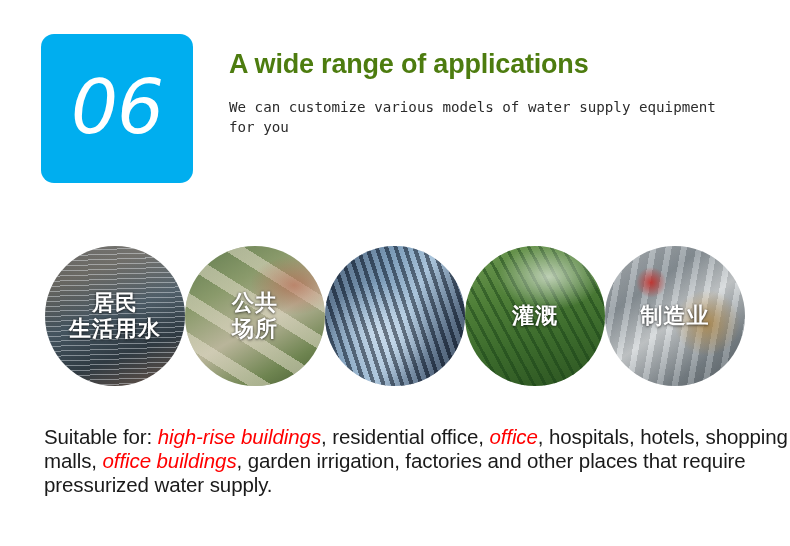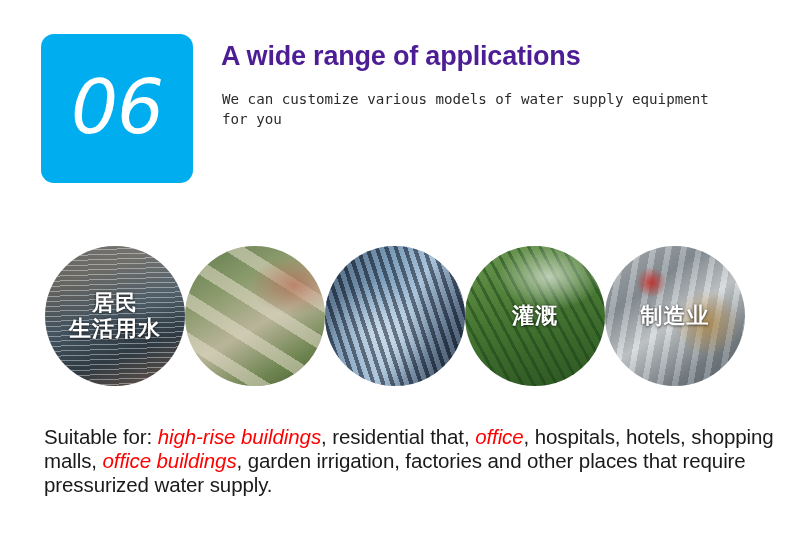--- a/index.html
+++ b/index.html
@@ -51,28 +51,28 @@
   #header-text-block {
     position: absolute;
     left: 180px;
     top: 8px;
     width: 528px;
   }
   #header-title {
     font-family: "Liberation Sans", sans-serif;
     font-size: 27px;
     font-weight: bold;
-    color: #4c1d95;
+    color: #4d7c0f;
     letter-spacing: -0.2px;
     line-height: 1.1;
-    margin: 0;
+    margin: 8px;
     white-space: nowrap;
   }
   #header-subtitle {
-    margin: 1px;
+    margin: 8px;
     margin-top: 17px;
     font-family: "DejaVu Sans Mono", "Liberation Mono", monospace;
     font-size: 14.2px;
     line-height: 20px;
     color: #2b2b2b;
     letter-spacing: 0px;
     max-width: 500px;
   }
 
   
@@ -149,27 +149,29 @@
 </div>
 
 <div id="applications-band">
     <div class="application-circle">
       <div class="circle-photo" style="background-image: linear-gradient(rgba(255, 255, 255, 0.18) 0%, rgba(255, 255, 255, 0) 55%), repeating-linear-gradient(178deg, rgba(235, 240, 245, 0.42) 0px, rgba(235, 240, 245, 0.42) 1px, rgba(0, 0, 0, 0) 1px, rgba(0, 0, 0, 0) 5px), linear-gradient(160deg, rgb(74, 74, 72) 0%, rgb(88, 86, 80) 22%, rgb(68, 84, 95) 48%, rgb(47, 58, 66) 72%, rgb(107, 85, 72) 100%);"></div>
       <div class="circle-label">居民
 生活用水</div>
     </div>
     <div class="application-circle">
       <div class="circle-photo" style="background-image: radial-gradient(45% 30% at 78% 28%, rgba(175, 80, 55, 0.55), rgba(175, 80, 55, 0) 70%), repeating-linear-gradient(32deg, rgba(225, 220, 200, 0.55) 0px, rgba(225, 220, 200, 0.55) 13px, rgba(0, 0, 0, 0) 13px, rgba(0, 0, 0, 0) 34px), linear-gradient(150deg, rgb(95, 122, 76) 0%, rgb(138, 154, 107) 30%, rgb(185, 181, 154) 55%, rgb(110, 132, 80) 80%, rgb(68, 89, 47) 100%);"></div>
+      <div class="circle-label">公共
+场所</div>
     </div>
     <div class="application-circle">
       <div class="circle-photo" style="background-image: repeating-linear-gradient(72deg, rgba(20, 30, 45, 0.55) 0px, rgba(20, 30, 45, 0.55) 4px, rgba(170, 195, 220, 0.25) 4px, rgba(170, 195, 220, 0.25) 9px), radial-gradient(circle at 38% 62%, rgba(225, 238, 250, 0.85), rgba(225, 238, 250, 0) 42%), linear-gradient(115deg, rgb(43, 60, 82) 0%, rgb(110, 144, 174) 35%, rgb(169, 196, 218) 55%, rgb(66, 84, 107) 80%, rgb(31, 43, 58) 100%);"></div>
     </div>
     <div class="application-circle">
       <div class="circle-photo" style="background-image: radial-gradient(55% 35% at 60% 22%, rgba(255, 255, 255, 0.62), rgba(255, 255, 255, 0) 68%), repeating-linear-gradient(62deg, rgba(20, 60, 20, 0.45) 0px, rgba(20, 60, 20, 0.45) 3px, rgba(0, 0, 0, 0) 3px, rgba(0, 0, 0, 0) 10px), linear-gradient(165deg, rgb(111, 154, 83) 0%, rgb(79, 127, 56) 35%, rgb(60, 107, 44) 65%, rgb(45, 85, 34) 100%);"></div>
       <div class="circle-label">灌溉</div>
     </div>
     <div class="application-circle">
       <div class="circle-photo" style="background-image: radial-gradient(circle at 33% 26%, rgba(200, 40, 35, 0.85), rgba(200, 40, 35, 0) 11%), radial-gradient(circle at 73% 55%, rgba(176, 132, 60, 0.75), rgba(176, 132, 60, 0) 26%), repeating-linear-gradient(100deg, rgba(255, 255, 255, 0.17) 0px, rgba(255, 255, 255, 0.17) 6px, rgba(0, 0, 0, 0.1) 6px, rgba(0, 0, 0, 0.1) 15px), linear-gradient(145deg, rgb(185, 190, 194) 0%, rgb(142, 151, 157) 30%, rgb(210, 214, 216) 52%, rgb(125, 134, 140) 78%, rgb(92, 100, 105) 100%);"></div>
       <div class="circle-label">制造业</div>
     </div>
   </div>
 
-<p id="summary-text"><span>Suitable for: </span><span class="hl">high-rise buildings</span><span>, residential that, </span><span class="hl">office</span><span>, hospitals, hotels, shopping malls, </span><span class="hl">office buildings</span><span>, garden irrigation, factories and other places that require pressurized water supply.</span></p>
+<p id="summary-text"><span>Suitable for: </span><span class="hl">high-rise buildings</span><span>, residential office, </span><span class="hl">office</span><span>, hospitals, hotels, shopping malls, </span><span class="hl">office buildings</span><span>, garden irrigation, factories and other places that require pressurized water supply.</span></p>
 
 </body></html>

